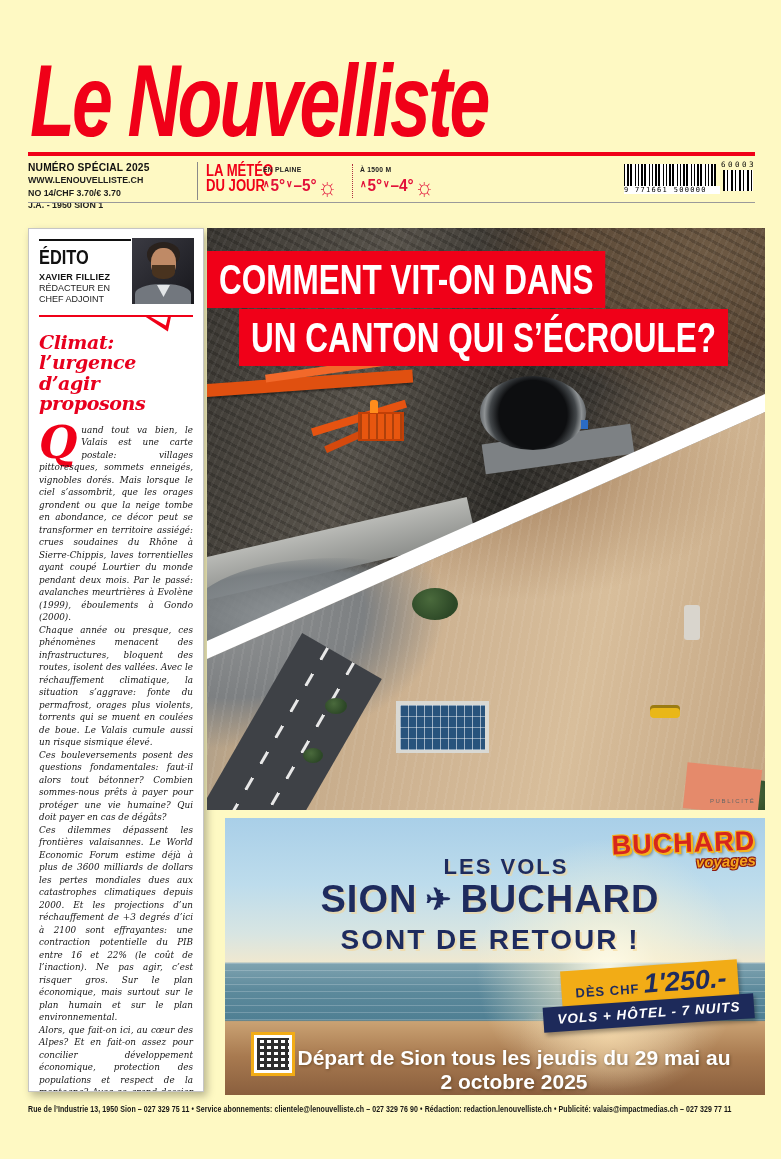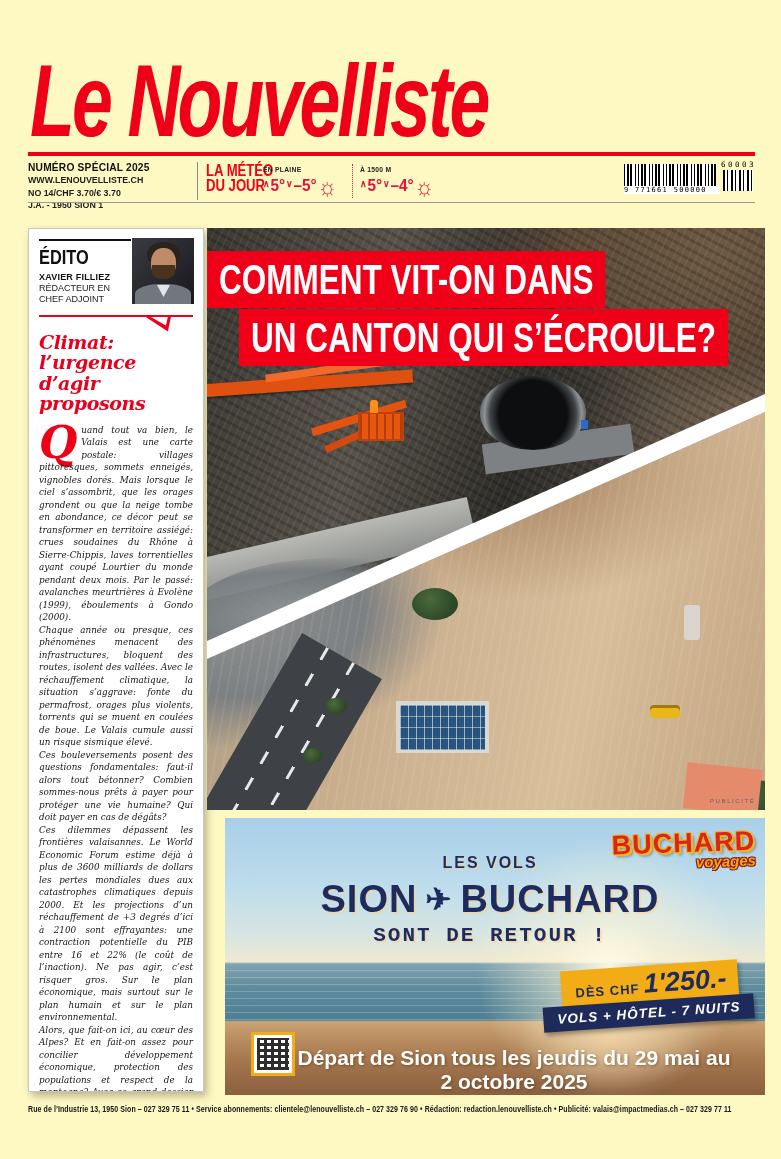--- a/index.html
+++ b/index.html
@@ -132,24 +132,24 @@
       repeating-linear-gradient(180deg, rgba(255,255,255,.4) 0 1px, rgba(0,0,0,0) 1px 7px);}
   .beach-glow{position:absolute;left:0;right:0;top:195px;height:82px;background:
       radial-gradient(ellipse 120px 70px at 71% 30%, rgba(255,225,175,.55), rgba(0,0,0,0) 75%);}
   .brand{right:10px;top:13px;text-align:right;transform:rotate(-2deg);line-height:.9;}
   .brand .b-top{font-size:27px;font-weight:bold;color:#d6261d;letter-spacing:1px;
       text-shadow:2px 2px 0 #f5b31c,-1px -1px 0 #f5b31c,1px -1px 0 #f5b31c,-1px 1px 0 #f5b31c,3px 3px 3px rgba(0,0,0,.35);}
   .brand .b-sub{font-size:15px;font-weight:bold;font-style:italic;color:#f5a41c;margin-top:1px;
       text-shadow:1px 1px 0 #8c1a12,-1px -1px 0 #8c1a12,1px -1px 0 #8c1a12,-1px 1px 0 #8c1a12;}
   .ad-navy{color:#1e2b5e;text-align:center;left:0;width:530px;font-weight:bold;
       text-shadow:2px 2px 0 rgba(247,212,140,.55);}
-  .ad-l1{top:36px;font-size:16px;letter-spacing:2px;}
+  .ad-l1{top:36px;font-size:22px;letter-spacing:2px;padding-left:16px;}
   .ad-l2{top:60px;font-size:38px;letter-spacing:1px;}
   .ad-l2 .plane{font-size:31px;margin:0 8px;position:relative;top:-2px;text-shadow:none;}
-  .ad-l3{top:106px;font-size:21px;letter-spacing:2px;font-family:Liberation Mono, monospace;}
+  .ad-l3{top:106px;font-size:28px;letter-spacing:2px;}
   .ribbons{right:26px;top:148px;transform:rotate(-4deg);text-align:right;}
   .rb-yellow{display:inline-block;background:#f2ac16;color:#1e2b5e;padding:3px 12px 4px 14px;
       box-shadow:2px 3px 4px rgba(0,0,0,.3);white-space:nowrap;}
   .rb-yellow .pfx{font-size:13px;font-weight:bold;letter-spacing:1px;}
   .rb-yellow .price{font-size:27px;font-weight:bold;font-style:italic;letter-spacing:0;}
   .rb-navy{display:inline-block;background:#1d2a5a;color:#fff;font-size:13.5px;font-weight:bold;font-style:italic;
       letter-spacing:1px;padding:5px 14px;margin-top:-3px;margin-right:-14px;box-shadow:2px 3px 4px rgba(0,0,0,.35);white-space:nowrap;}
   .qr{left:26px;top:214px;width:44px;height:44px;background:#fff;border:3px solid #f2ac16;box-sizing:border-box;}
   .qr-in{position:absolute;inset:3px;opacity:.92;background:
       repeating-linear-gradient(0deg,#1c1c1c 0 3px,rgba(0,0,0,0) 3px 6px),

